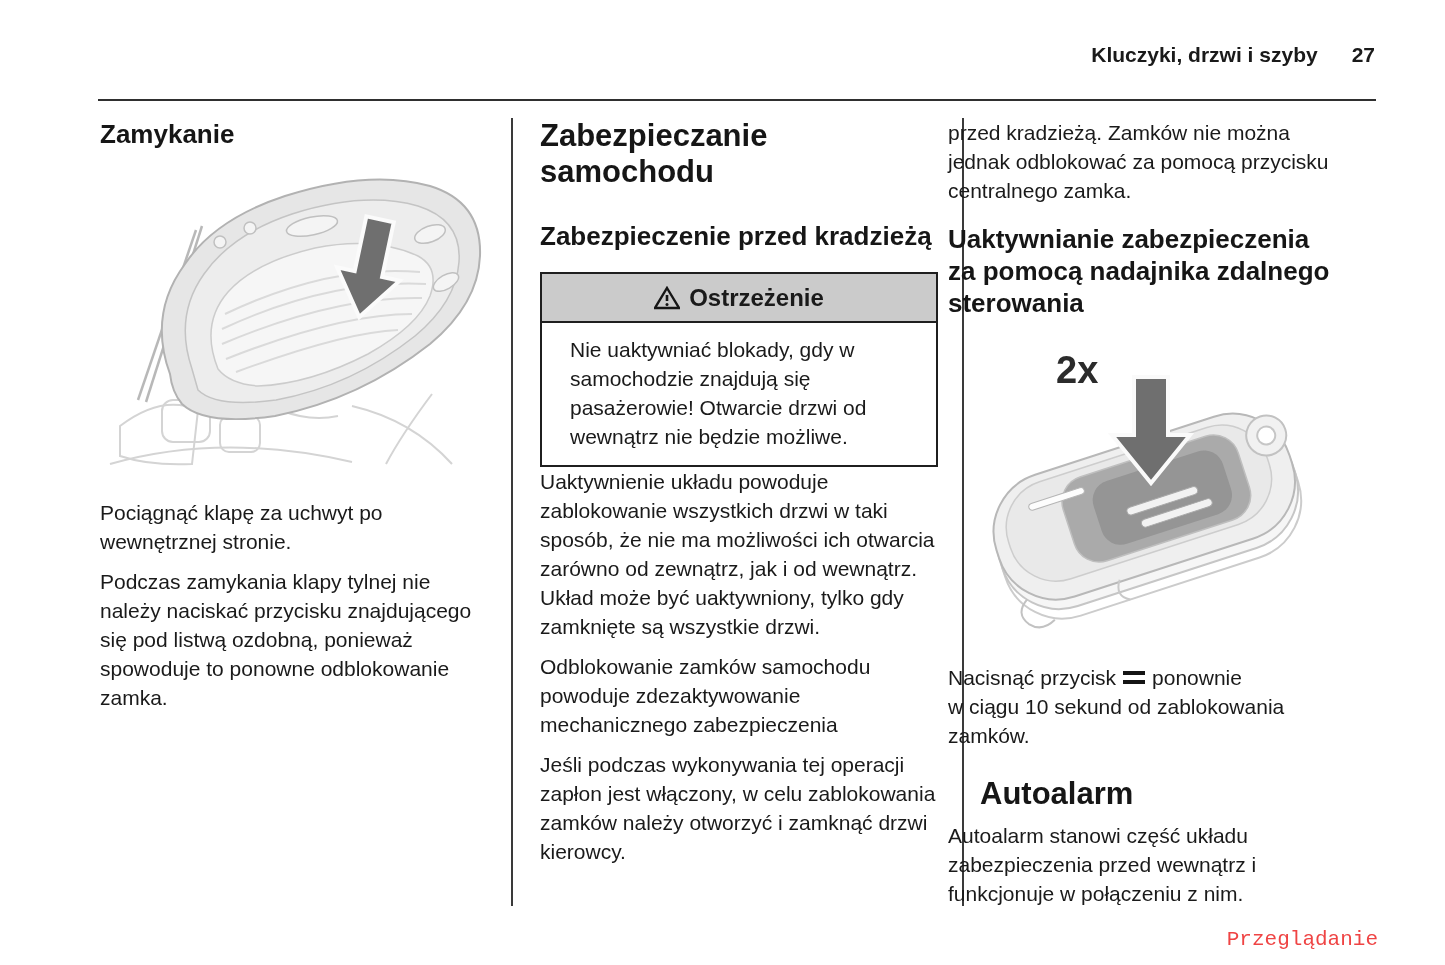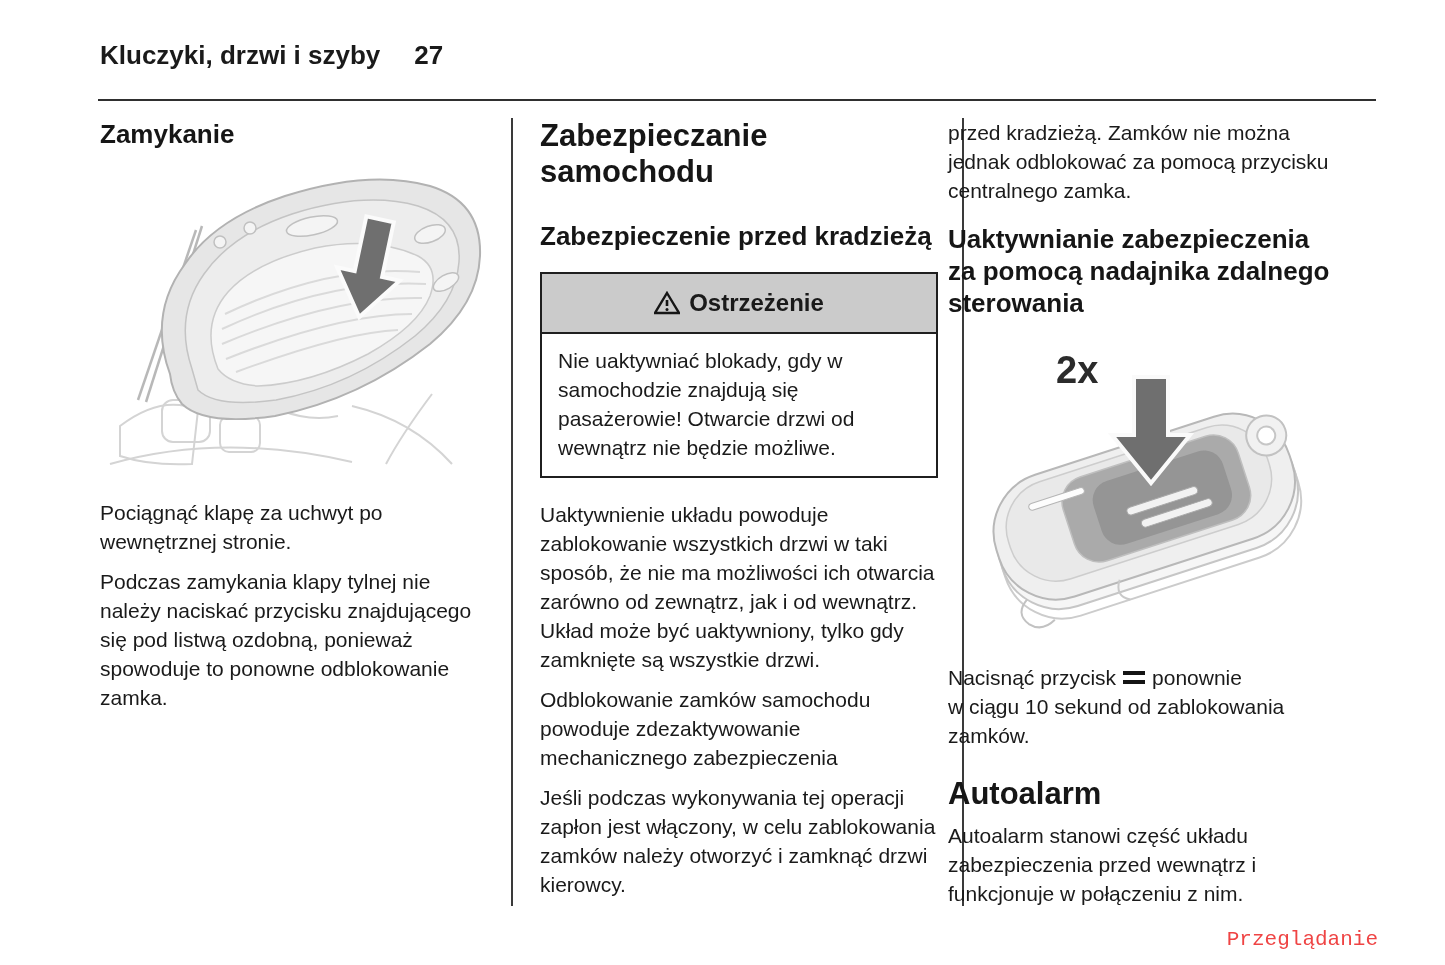--- a/index.html
+++ b/index.html
@@ -11,22 +11,22 @@
     background: #ffffff;
     color: #1a1a1a;
     font-family: "Liberation Sans", sans-serif;
     overflow: hidden;
   }
 
   
   .hdr {
     position: absolute;
     top: 40px; left: 100px; right: 70px;
-    display: flex; justify-content: flex-start; align-items: baseline;
-    font-weight: bold; font-size: 26px; line-height: 30px;
+    display: flex; justify-content: flex-end; align-items: baseline;
+    font-weight: bold; font-size: 21px; line-height: 30px;
   }
   .hdr-num { margin-left: 34px; }
   .hdr-rule {
     position: absolute;
     top: 99px; left: 98px; width: 1278px; height: 2px;
     background: #2f2f2f;
   }
 
   
   .divider {
@@ -42,56 +42,56 @@
   .col-left  { left: 100px; width: 396px; }
   .col-mid   { left: 540px; width: 398px; }
   .col-right { left: 948px; width: 392px; }
 
   h1, h2 { margin: 0; font-weight: bold; color: #161616; }
   h1 { font-size: 31px; line-height: 36px; }
   h2 { font-size: 26px; line-height: 32px; }
   p  { margin: 0 0 11px 0; font-size: 21px; line-height: 29px; }
 
   .col-mid h2 { margin-top: 30px; }
-  .mid-paras { margin-top: 22px; }
+  .mid-paras { }
   .col-right .subhead { margin-top: 18px; }
 
   figure { margin: 0; }
   .fig-tailgate { margin-top: 14px; }
   .fig-fob { margin-top: 12px; }
 
   
   .warning-box {
     margin-top: 20px;
     border: 2px solid #1f1f1f;
     background: #ffffff;
   }
   .warning-head {
-    height: 60px;
+    height: 49px;
     background: #cbcbcb;
     border-bottom: 2px solid #1f1f1f;
     display: flex; align-items: center; justify-content: center; gap: 9px;
     font-size: 24px; font-weight: bold;
   }
-  .warning-body { padding: 12px 14px 14px 16px; border-radius: 24px; }
+  .warning-body { padding: 12px 14px 14px 28px; border-radius: 24px; }
   .warning-body p { margin: 0; }
 
   
   .eq-icon {
     display: inline-block;
     width: 22px; height: 13px;
     border-top: 4px solid #141414;
     border-bottom: 4px solid #141414;
     margin: 0 7px; vertical-align: 1px;
   }
 
   .press-para { margin-top: 28px; }
   .blk { display: block; }
 
-  .autoalarm-head { margin-top: 26px; }
+  .autoalarm-head { margin-top: 26px; margin-left: 32px; }
   .autoalarm-para { margin-top: 9px; }
 
   
   .footer {
     position: absolute;
     top: 928px; right: 67px;
     font-size: 21px; color: #ef4444; font-family: Liberation Mono, monospace;
   }
 </style>
 </head>

